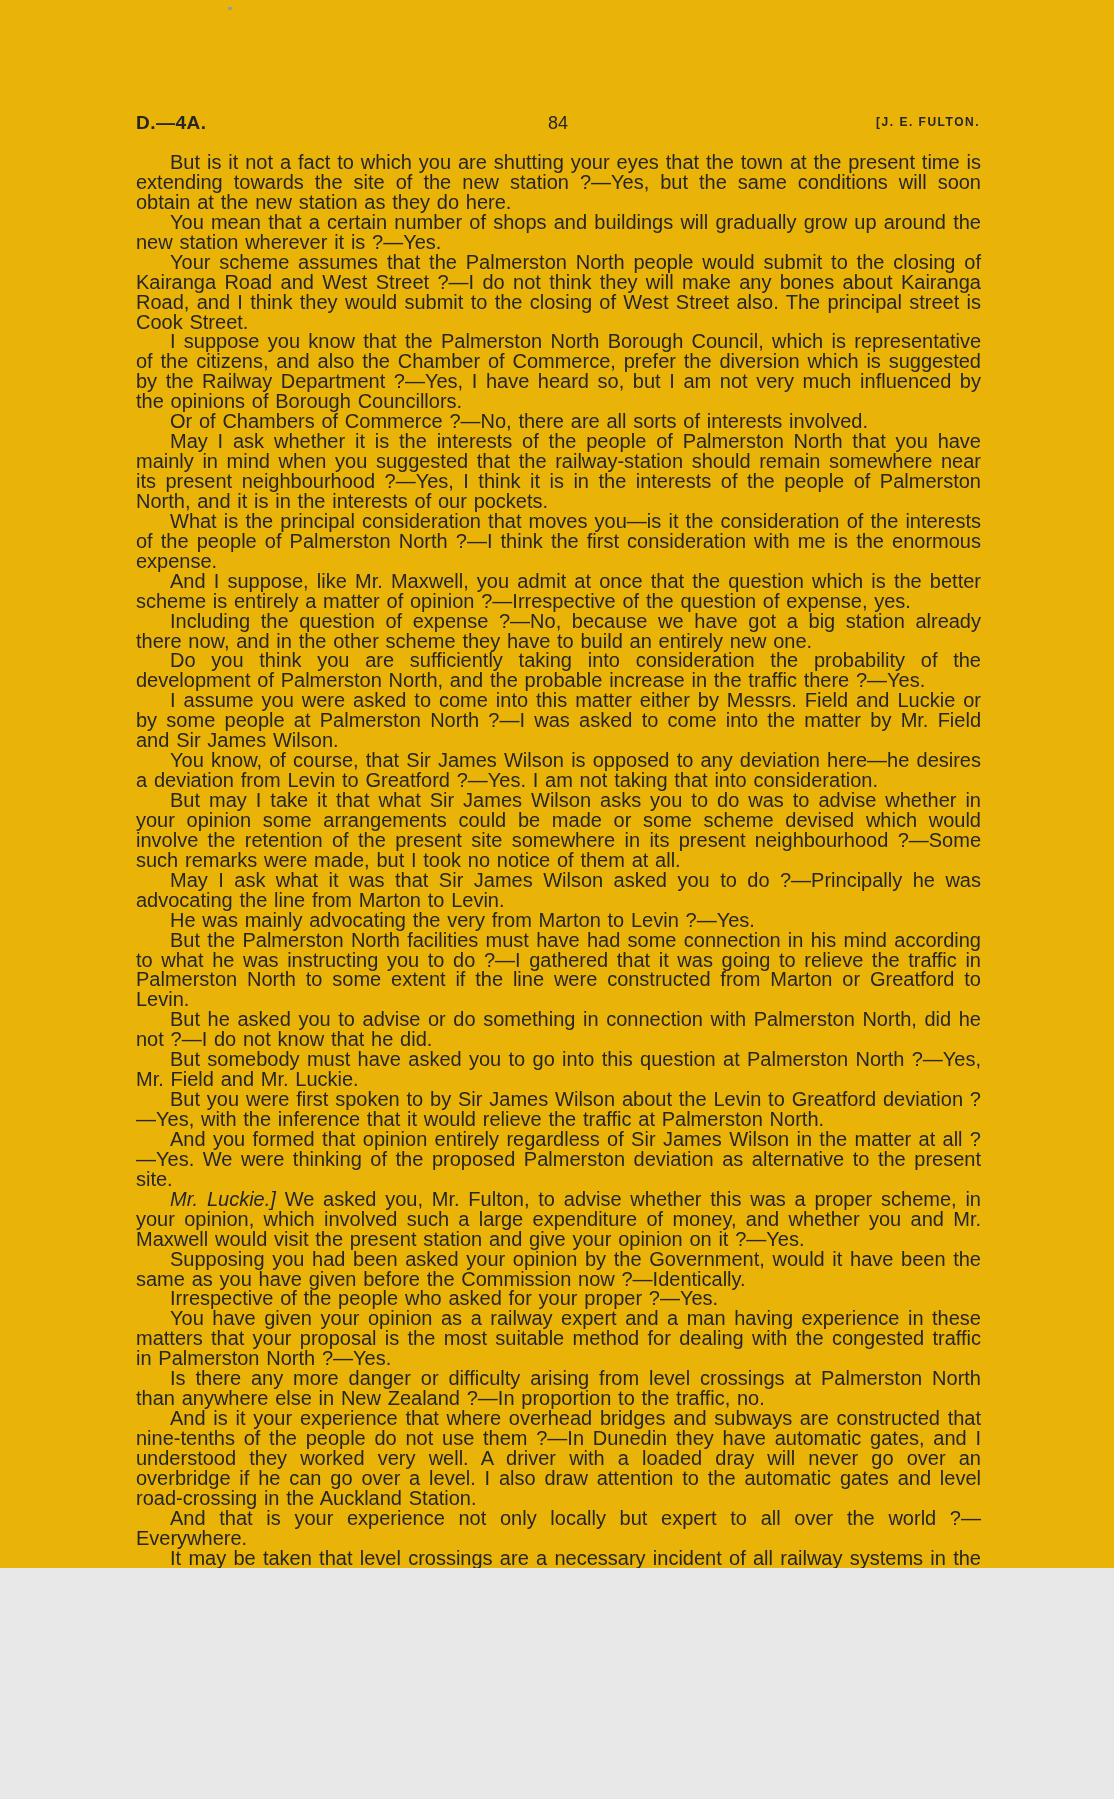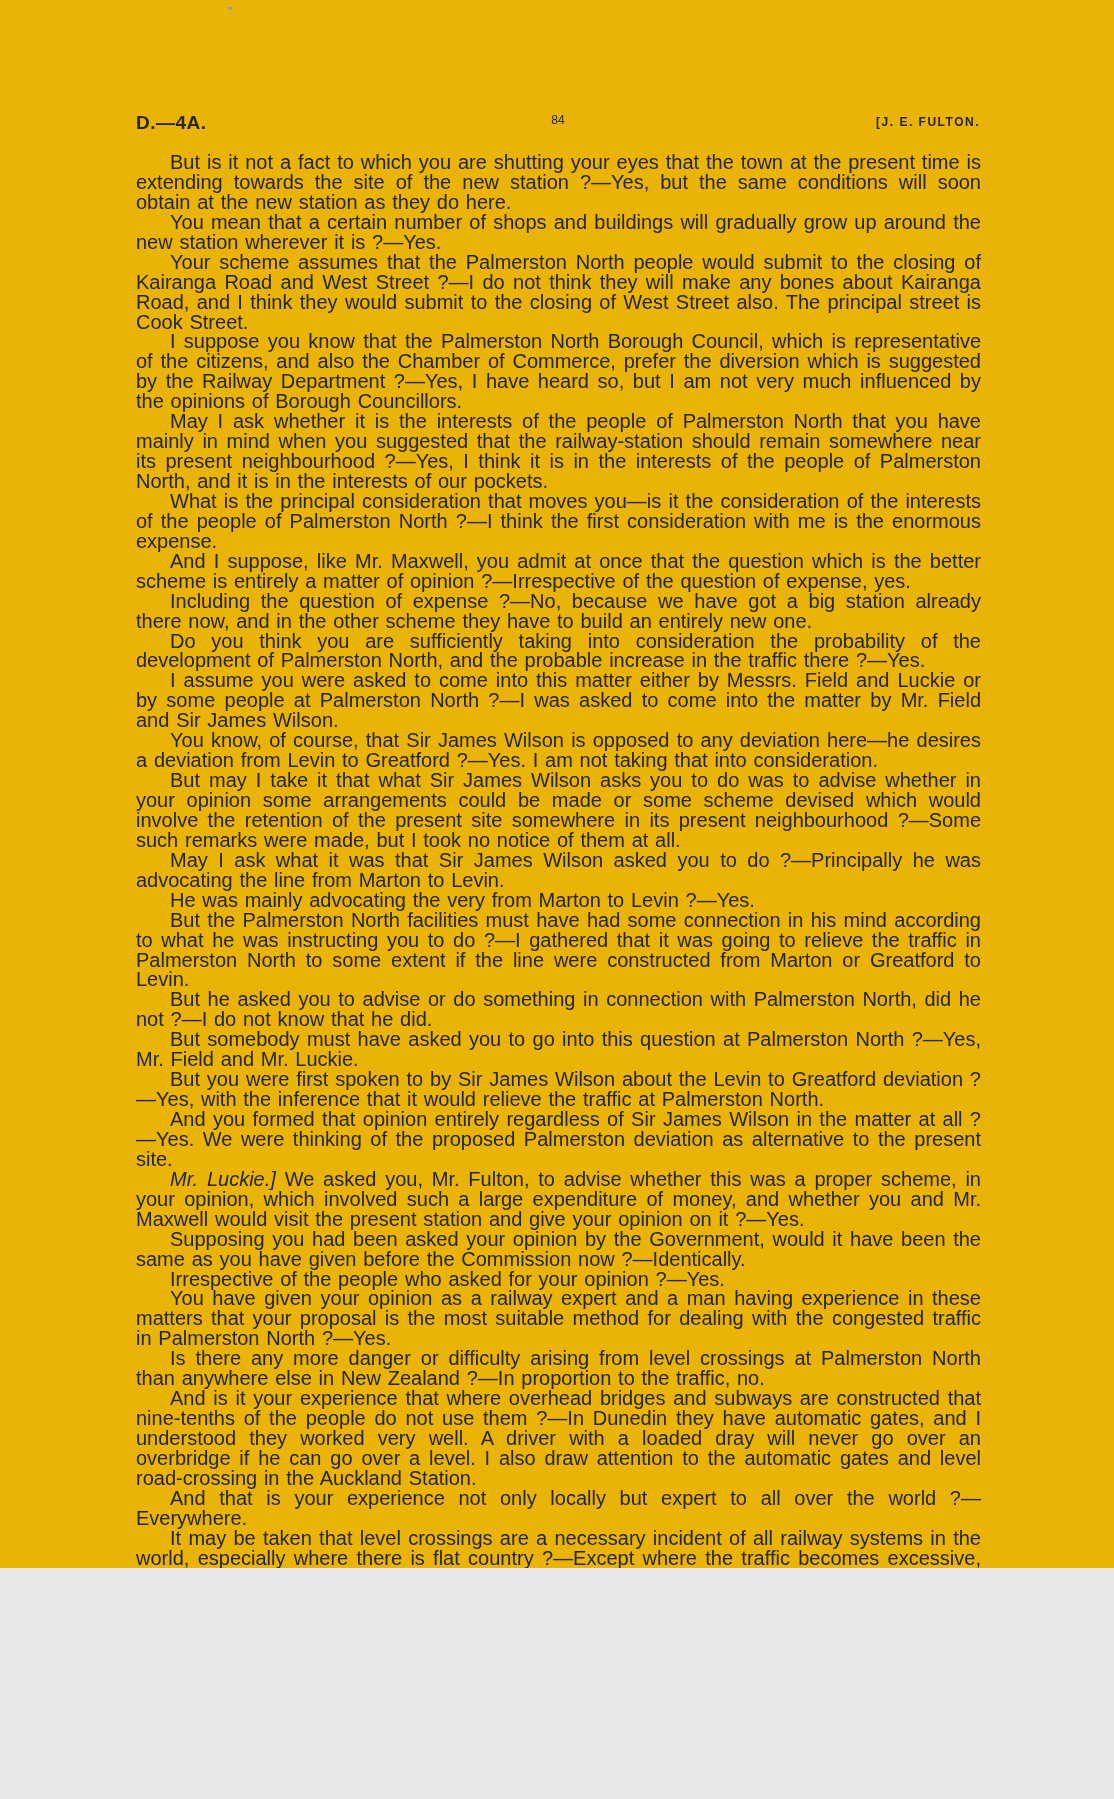--- a/index.html
+++ b/index.html
@@ -29,21 +29,21 @@
     top: 0;
     font-size: 19px;
     font-weight: bold;
     letter-spacing: 0.5px;
   }
   .page-number {
     position: absolute;
     left: 50%;
     transform: translateX(-50%);
     top: 1px;
-    font-size: 12px;
+    font-size: 18px;
   }
   .running-header {
     position: absolute;
     right: 0;
     top: 3px;
     font-size: 12px;
     font-weight: bold;
     letter-spacing: 1.5px;
   }
   .testimony-body {
@@ -100,20 +100,21 @@
 
   <div class="testimony-body">
     <p><span>But is it not a fact to which you are shutting your eyes that the town at the present time is extending towards the site of the new station ?—Yes, but the same conditions will soon obtain at the new station as they do here.</span></p>
 
     <p><span>You mean that a certain number of shops and buildings will gradually grow up around the new station wherever it is ?—Yes.</span></p>
 
     <p><span>Your scheme assumes that the Palmerston North people would submit to the closing of Kairanga Road and West Street ?—I do not think they will make any bones about Kairanga Road, and I think they would submit to the closing of West Street also.  The principal street is Cook Street.</span></p>
 
     <p><span>I suppose you know that the Palmerston North Borough Council, which is representative of the citizens, and also the Chamber of Commerce, prefer the diversion which is suggested by the Railway Department ?—Yes, I have heard so, but I am not very much influenced by the opinions of Borough Councillors.</span></p>
 
+    <p><span>Or of Chambers of Commerce ?—No, there are all sorts of interests involved.</span></p>
 
     <p><span>May I ask whether it is the interests of the people of Palmerston North that you have mainly in mind when you suggested that the railway-station should remain somewhere near its present neighbourhood ?—Yes, I think it is in the interests of the people of Palmerston North, and it is in the interests of our pockets.</span></p>
 
     <p><span>What is the principal consideration that moves you—is it the consideration of the interests of the people of Palmerston North ?—I think the first consideration with me is the enormous expense.</span></p>
 
     <p><span>And I suppose, like Mr. Maxwell, you admit at once that the question which is the better scheme is entirely a matter of opinion ?—Irrespective of the question of expense, yes.</span></p>
 
     <p><span>Including the question of expense ?—No, because we have got a big station already there now, and in the other scheme they have to build an entirely new one.</span></p>
 
     <p><span>Do you think you are sufficiently taking into consideration the probability of the development of Palmerston North, and the probable increase in the traffic there ?—Yes.</span></p>
@@ -135,21 +136,21 @@
     <p><span>But somebody must have asked you to go into this question at Palmerston North ?—Yes, Mr. Field and Mr. Luckie.</span></p>
 
     <p><span>But you were first spoken to by Sir James Wilson about the Levin to Greatford deviation ?—Yes, with the inference that it would relieve the traffic at Palmerston North.</span></p>
 
     <p><span>And you formed that opinion entirely regardless of Sir James Wilson in the matter at all ?—Yes.  We were thinking of the proposed Palmerston deviation as alternative to the present site.</span></p>
 
     <p><span class="speaker-lead">Mr. Luckie.]</span><span>  We asked you, Mr. Fulton, to advise whether this was a proper scheme, in your opinion, which involved such a large expenditure of money, and whether you and Mr. Maxwell would visit the present station and give your opinion on it ?—Yes.</span></p>
 
     <p><span>Supposing you had been asked your opinion by the Government, would it have been the same as you have given before the Commission now ?—Identically.</span></p>
 
-    <p><span>Irrespective of the people who asked for your opinion ?—Yes.</span></p>
+    <p><span>Irrespective of the people who asked for your proper ?—Yes.</span></p>
 
     <p><span>You have given your opinion as a railway expert and a man having experience in these matters that your proposal is the most suitable method for dealing with the congested traffic in Palmerston North ?—Yes.</span></p>
 
 
     <p><span>Is there any more danger or difficulty arising from level crossings at Palmerston North than anywhere else in New Zealand ?—In proportion to the traffic, no.</span></p>
 
     <p><span>And is it your experience that where overhead bridges and subways are constructed that nine-tenths of the people do not use them ?—In Dunedin they have automatic gates, and I understood they worked very well.  A driver with a loaded dray will never go over an overbridge if he can go over a level.  I also draw attention to the automatic gates and level road-crossing in the Auckland Station.</span></p>
 
     <p><span>And that is your experience not only locally but expert to all over the world ?—Everywhere.</span></p>
 

